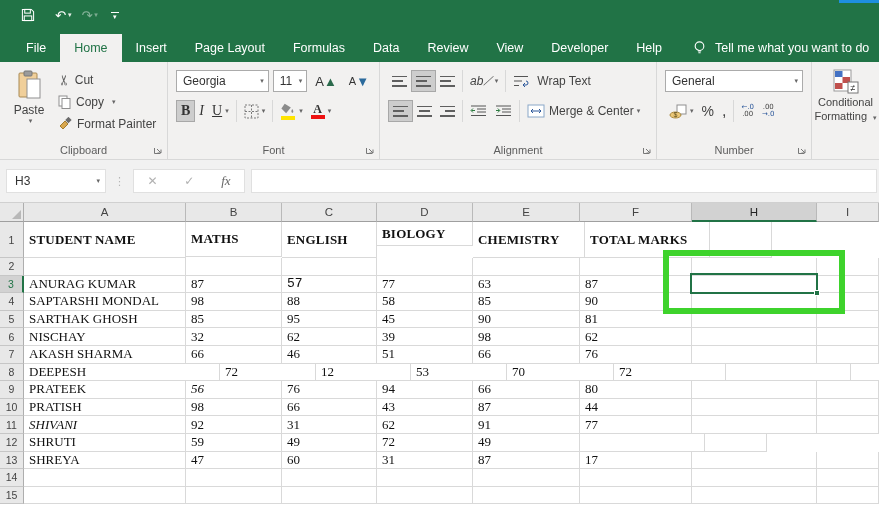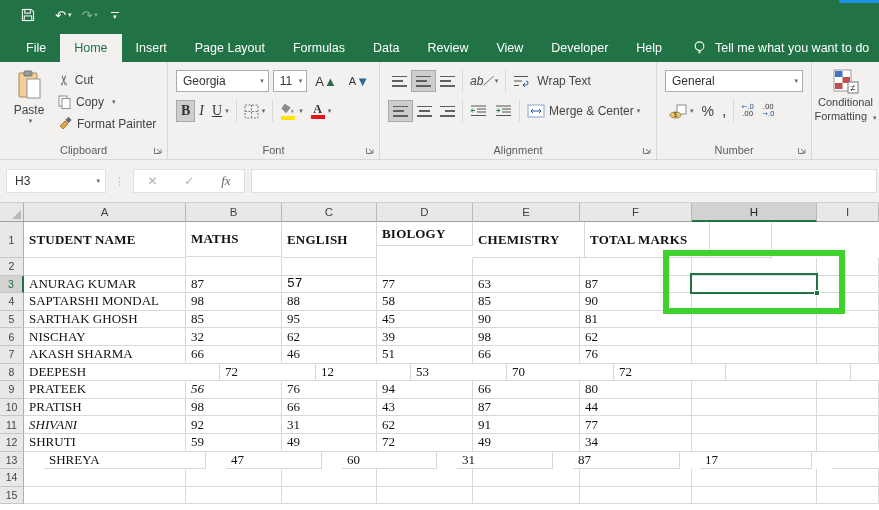--- a/index.html
+++ b/index.html
@@ -539,25 +539,24 @@
         <div class="cell" style="width: 125px; height: 17.6px;"></div>
         <div class="cell" style="width: 62px; height: 17.6px;"></div>
       </div>
       <div class="grid-row" style="height: 17.6px;">
         <div class="row-header">12</div>
         <div class="cell" style="width: 162px; height: 17.6px;">SHRUTI</div>
         <div class="cell" style="width: 96px; height: 17.6px;">59</div>
         <div class="cell" style="width: 95px; height: 17.6px;">49</div>
         <div class="cell" style="width: 96px; height: 17.6px;">72</div>
         <div class="cell" style="width: 107px; height: 17.6px;">49</div>
-        <div class="cell" style="width: 112px; height: 17.6px;">34</div>
-        <div class="cell" style="width: 125px; height: 17.6px;"></div>
-        <div class="cell" style="width: 62px; height: 17.6px;"></div>
-      </div>
-      <div class="grid-row" style="height: 17.6px; gap: 20px;">
+        <div class="cell" style="width: 125px; height: 17.6px;"></div>
+        <div class="cell" style="width: 62px; height: 17.6px;"></div>
+      </div>
+      <div class="grid-row" style="height: 17.6px;">
         <div class="row-header">13</div>
         <div class="cell" style="width: 162px; height: 17.6px;">SHREYA</div>
         <div class="cell" style="width: 96px; height: 17.6px;">47</div>
         <div class="cell" style="width: 95px; height: 17.6px;">60</div>
         <div class="cell" style="width: 96px; height: 17.6px;">31</div>
         <div class="cell" style="width: 107px; height: 17.6px;">87</div>
         <div class="cell" style="width: 112px; height: 17.6px;">17</div>
         <div class="cell" style="width: 125px; height: 17.6px;"></div>
         <div class="cell" style="width: 62px; height: 17.6px;"></div>
       </div>

